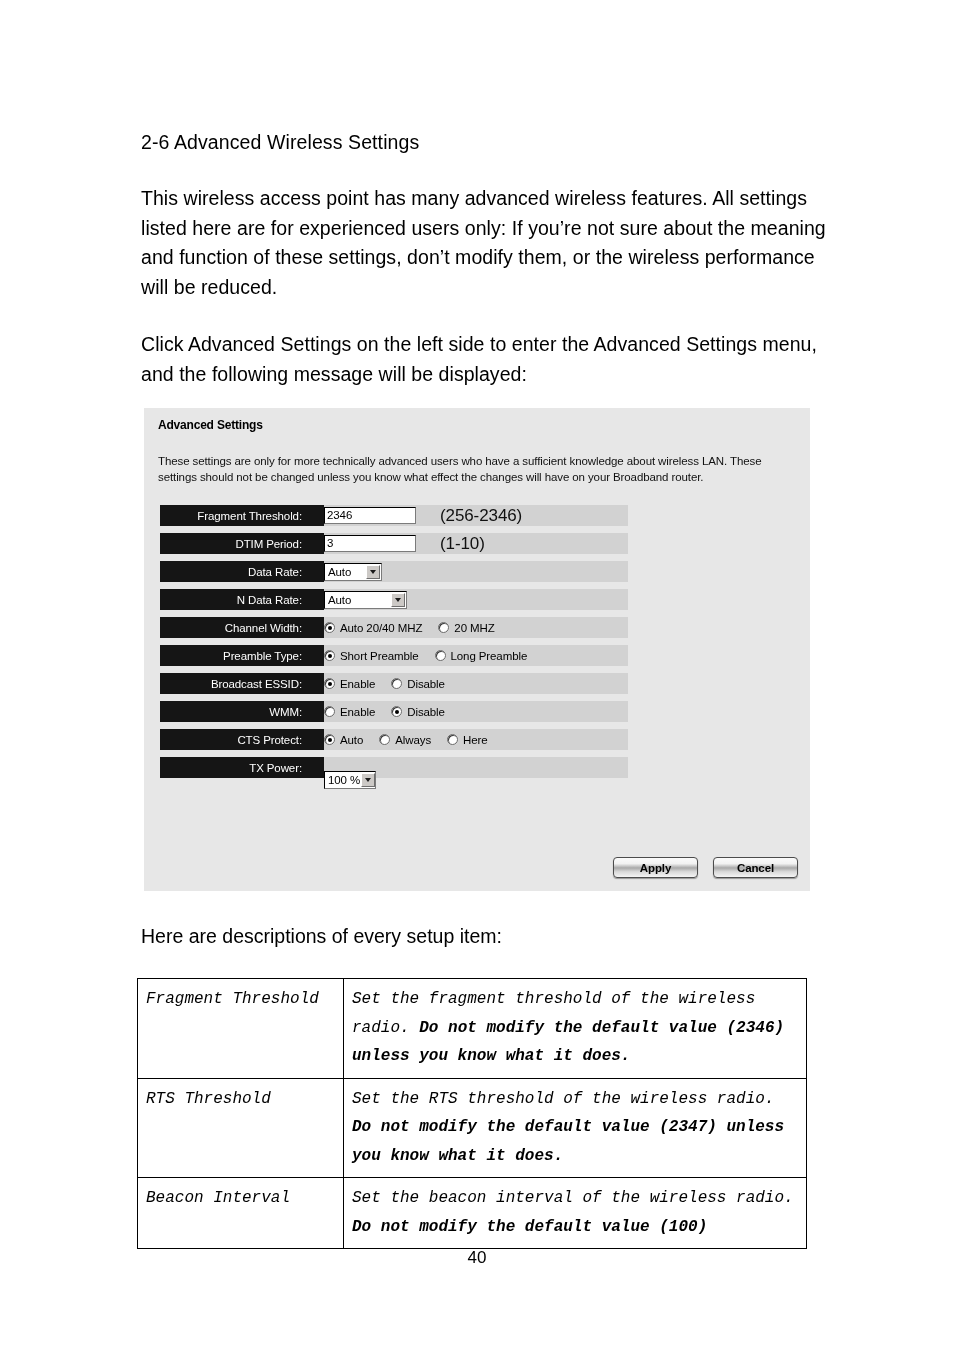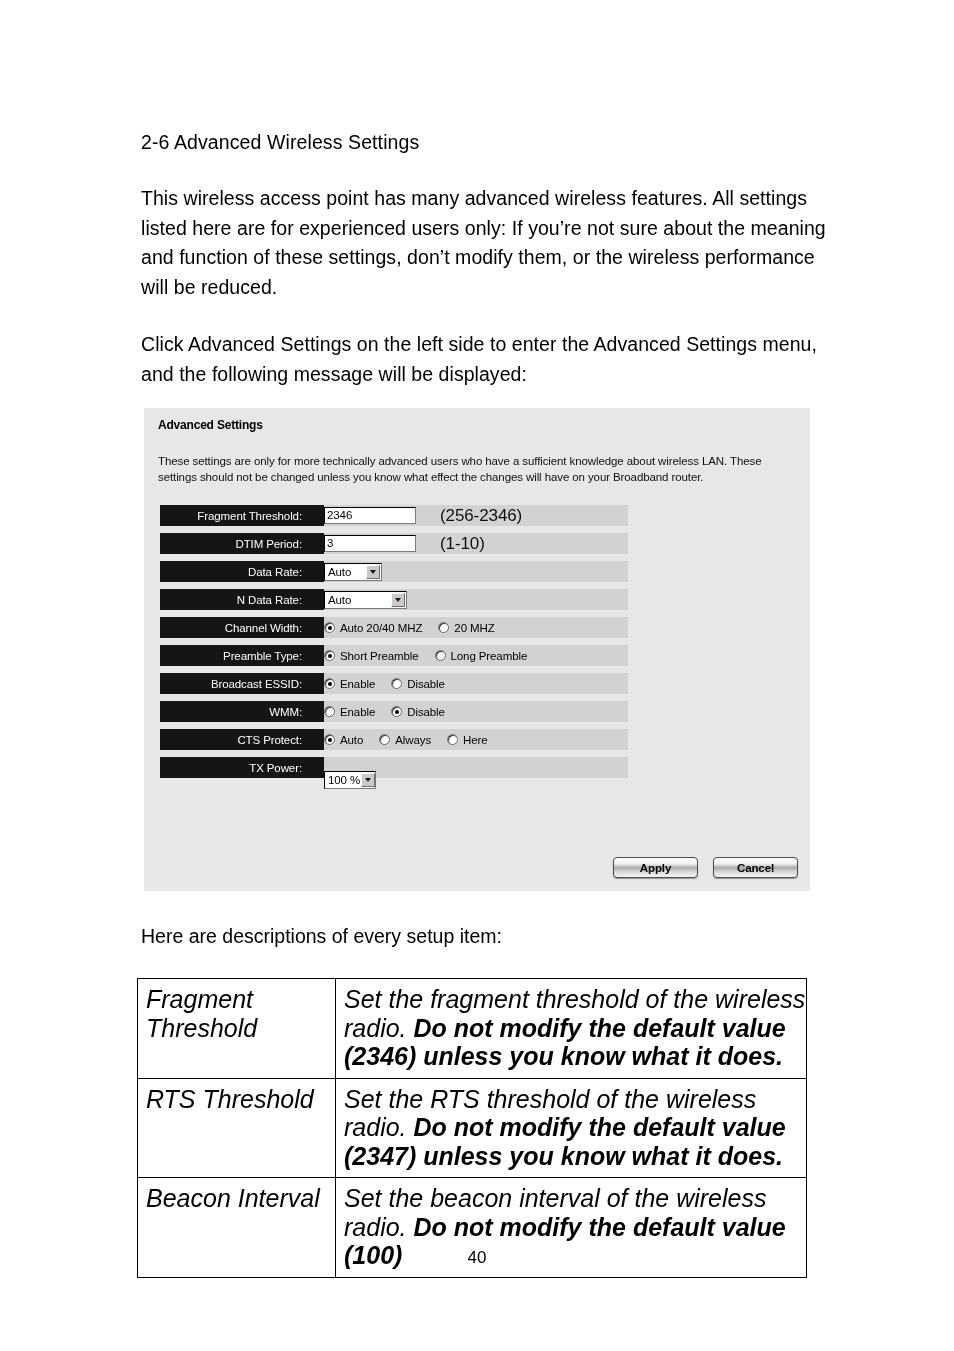--- a/index.html
+++ b/index.html
@@ -225,24 +225,25 @@
     position: absolute;
     left: 137px;
     top: 978px;
     width: 670px;
     border-collapse: collapse;
     table-layout: fixed;
   }
   .desc-table td {
     border: 1.6px solid #000000;
     vertical-align: top;
-    padding: 6px 0 7px 8px;
-    font-size: 25px;
+    padding: 6px 8px 7px 8px;
+    font-size: 16px;
     line-height: 28.5px;
     font-style: italic;
+    font-family: Liberation Mono, monospace;
   }
   .desc-table td.term { width: 189px; }
   .desc-table td.def b { font-weight: bold; font-style: italic; }
 
   .page-num {
     position: absolute;
     left: 0;
     top: 1248px;
     width: 954px;
     text-align: center;

